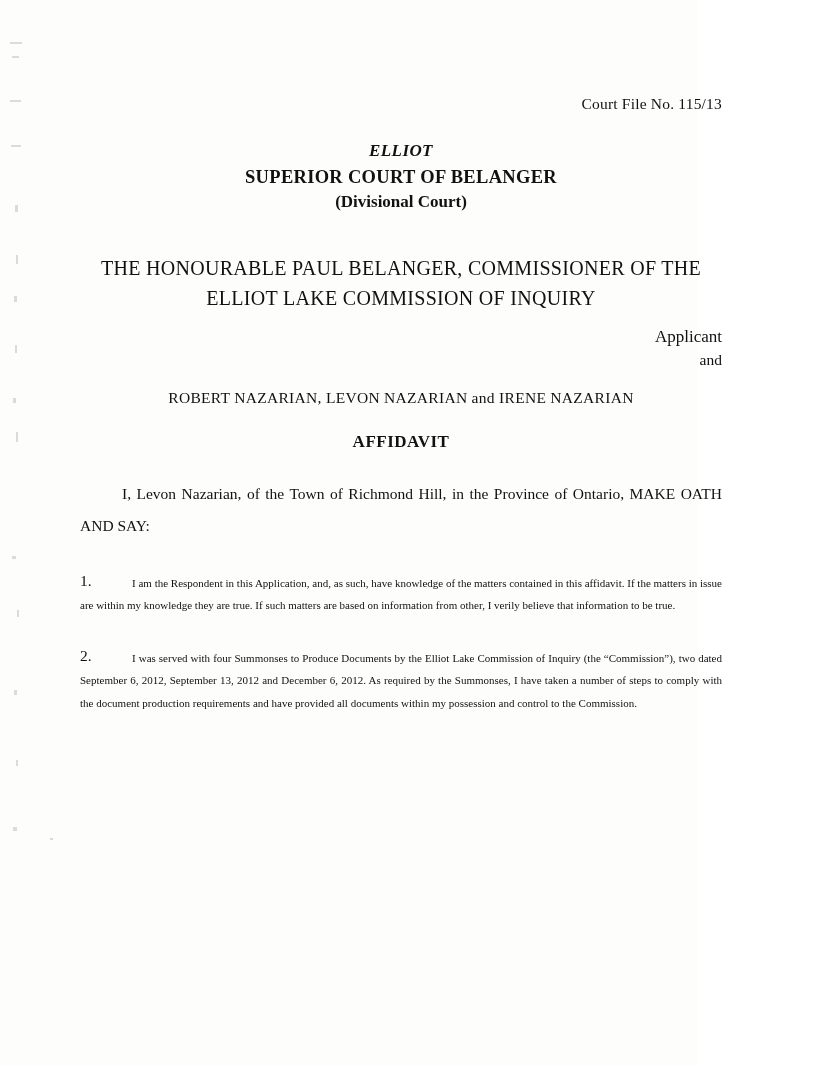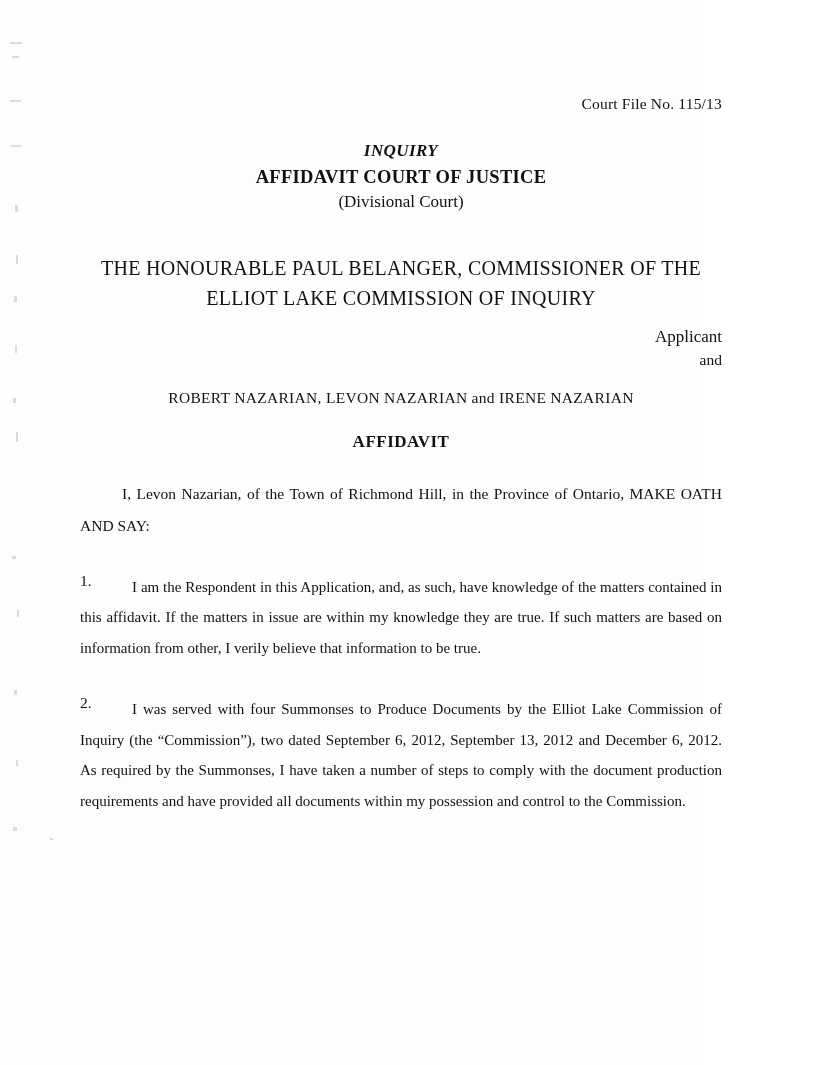--- a/index.html
+++ b/index.html
@@ -57,21 +57,21 @@
     font-weight: bold;
     font-size: 17px;
     letter-spacing: .4px;
   }
   .heading .l2 {
     font-weight: bold;
     font-size: 18.5px;
     letter-spacing: .3px;
   }
   .heading .l3 {
-    font-weight: normal;
+    font-weight: bold;
     font-size: 17px;
   }
   .between {
     margin-top: 40px;
     font-size: 15.5px;
     letter-spacing: 3px;
   }
   .party-block {
     margin-top: 38px;
     text-align: center;
@@ -115,21 +115,21 @@
     margin-top: 30px;
   }
   .num-para .num {
     position: absolute;
     left: 0;
     top: 0;
     font-size: 15.5px;
   }
   .num-para p {
     margin: 0;
-    font-size: 15px;
+    font-size: 11px;
     line-height: 2.05;
     text-align: justify;
     text-indent: 52px;
   }
   .blur { filter: blur(.15px); }
 </style>
 </head>
 <body>
 
 <div class="page">
@@ -152,22 +152,22 @@
     <i style="left:13px; top:827px; width:4px; height:4px;"></i>
     <i style="left:50px; top:838px; width:3px; height:2px;"></i>
     <i style="left:230px; top:497px; width:3px; height:3px;"></i>
   </div>
 
   <div class="content blur">
 
     <div class="court-file">Court File No. 115/13</div>
 
     <div class="heading">
-      <div class="l1">INQUIRY</div>
-      <div class="l2">AFFIDAVIT COURT OF JUSTICE</div>
+      <div class="l1">ELLIOT</div>
+      <div class="l2">SUPERIOR COURT OF BELANGER</div>
       <div class="l3">(Divisional Court)</div>
     </div>
 
 
     <div class="party-block">THE HONOURABLE PAUL BELANGER, COMMISSIONER OF THE ELLIOT LAKE COMMISSION OF INQUIRY</div>
     <div class="role-right">Applicant</div>
 
     <div class="and-line">and</div>
 
     <div class="party-block2">ROBERT NAZARIAN, LEVON NAZARIAN and  IRENE NAZARIAN</div>

